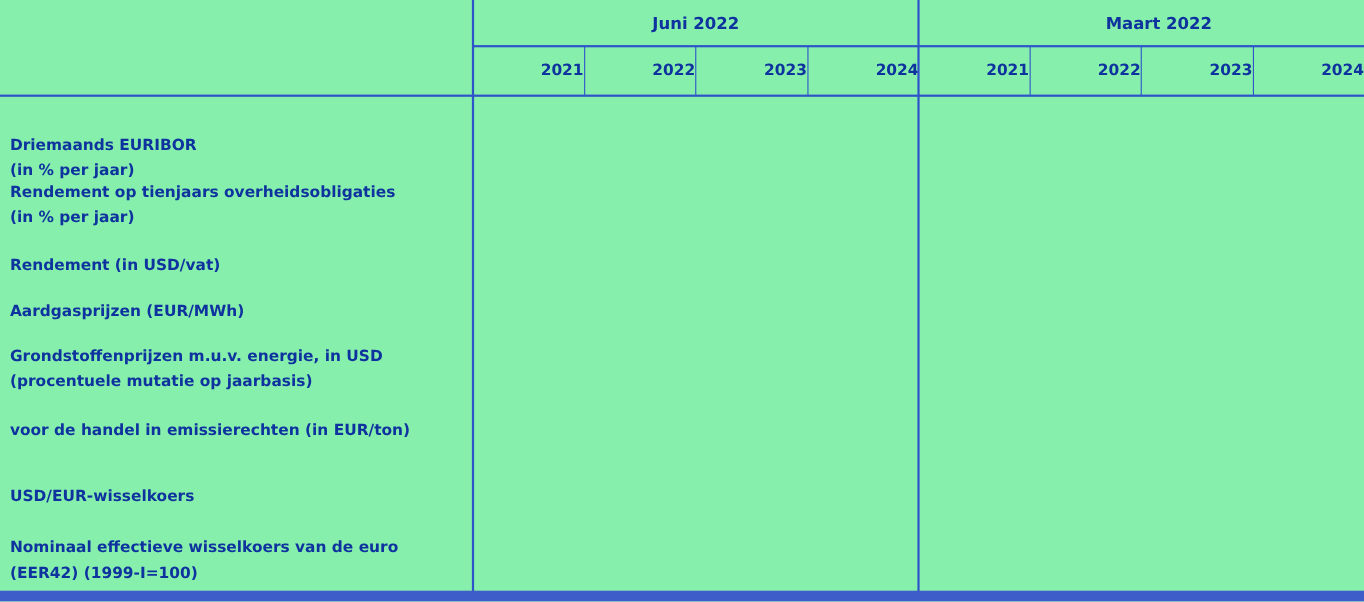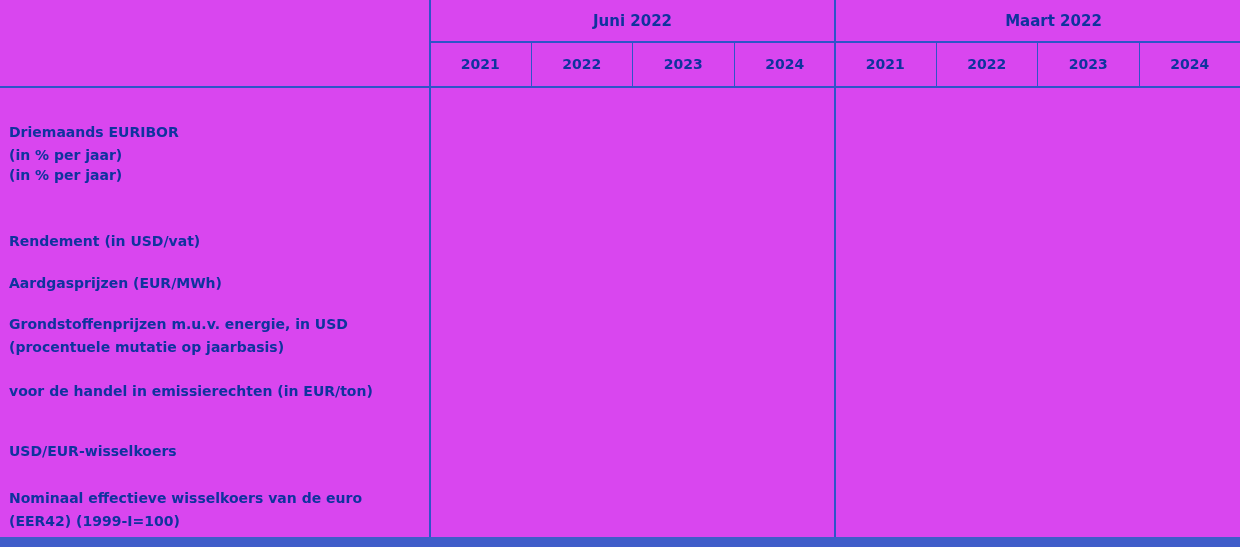--- a/index.html
+++ b/index.html
@@ -1,20 +1,20 @@
 <!DOCTYPE html>
 <html><head>
 <meta charset="utf-8">
 <style>
   html, body { margin: 0; padding: 0; background: #ffffff; }
   .screen {
     position: relative;
     width: 1240px;
     height: 547px;
-    background: #d946ef;
+    background: #86efac;
     overflow: hidden;
     font-family: "DejaVu Sans", "Liberation Sans", sans-serif;
     color: #0f339e;
   }
   
   .group-title {
     position: absolute;
     top: 0;
     height: 42px;
     line-height: 42px;
@@ -30,21 +30,21 @@
   .years-row {
     position: absolute;
     left: 430px;
     top: 42px;
     width: 810px;
     height: 45px;
     display: flex;
   }
   .year-cell {
     flex: 1 1 0;
-    text-align: center;
+    text-align: right;
     line-height: 45px;
     font-size: 14px;
     font-weight: bold;
     color: #0f339e;
   }
   .year-cell.sep { border-left: 1.5px solid #2f54c9; }
 
   
   .rule-under-groups {
     position: absolute;
@@ -119,20 +119,21 @@
   <div class="rule-under-years"></div>
 
   <div class="vline v1"></div>
   <div class="vline v2"></div>
 
   <div class="row-label r0">
     <div>Driemaands EURIBOR</div>
     <div>(in % per jaar)</div>
   </div>
   <div class="row-label r1">
+    <div>Rendement op tienjaars overheidsobligaties</div>
     <div>(in % per jaar)</div>
   </div>
   <div class="row-label r2">
     <div>Rendement (in USD/vat)</div>
   </div>
   <div class="row-label r4">
     <div>Grondstoffenprijzen m.u.v. energie, in USD</div>
     <div>(procentuele mutatie op jaarbasis)</div>
   </div>
   <div class="row-label r3">

